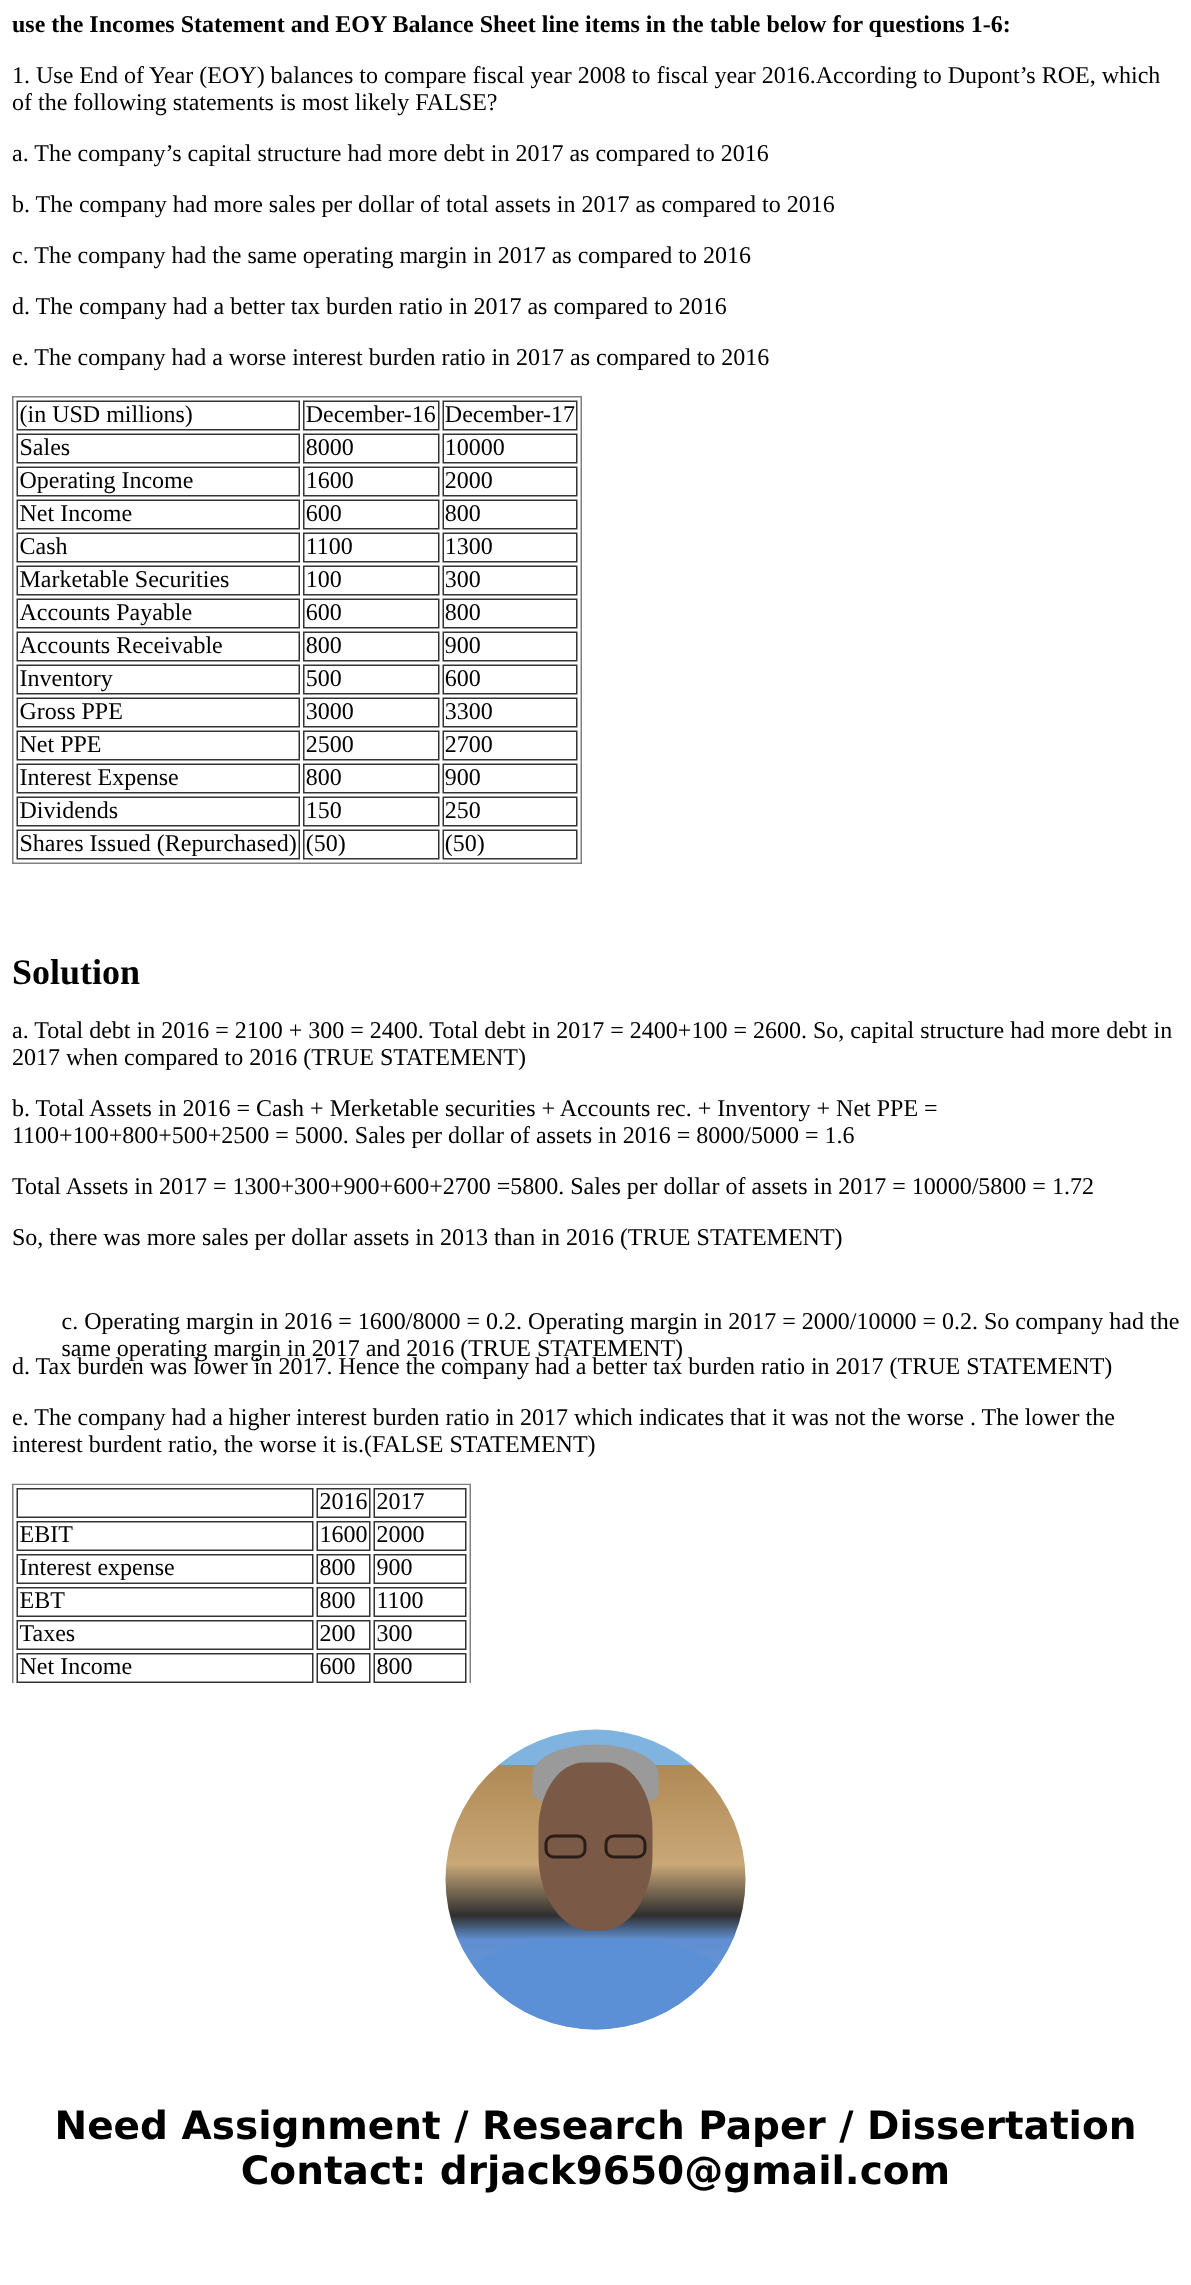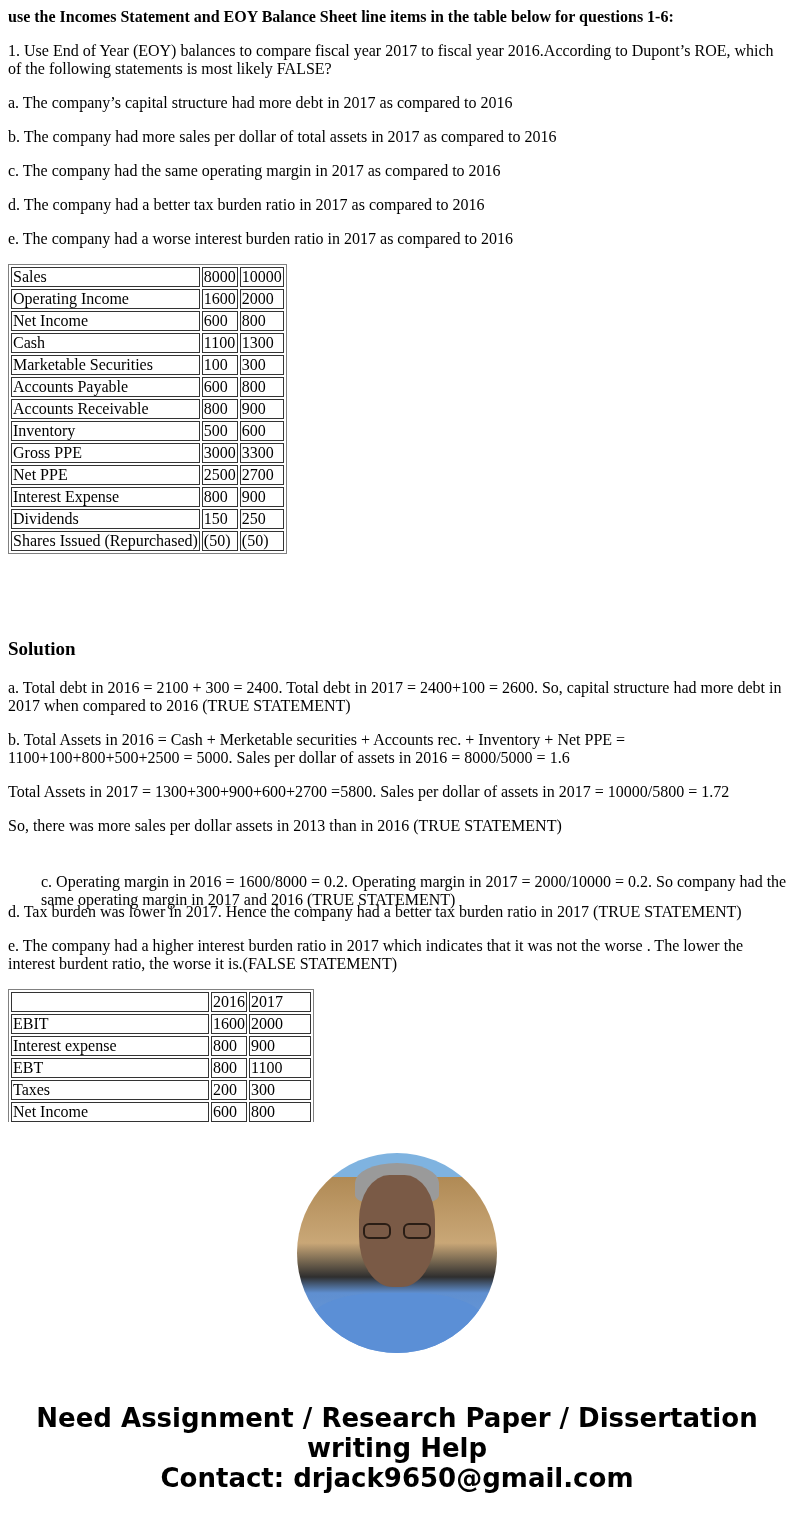--- a/index.html
+++ b/index.html
@@ -24,21 +24,21 @@
       font-size: 16px;
     }
     table.grid td {
       border: 1px solid #333;
       padding: 0 1px;
       height: 18px;
       line-height: 18px;
       white-space: nowrap;
       vertical-align: middle;
     }
-    .sol-title { font-weight: bold; font-size: 19px; }
+    .sol-title { font-weight: bold; font-size: 24px; }
     .clip-wrap { position: absolute; overflow: hidden; }
     .avatar {
       position: absolute;
       left: 297px; top: 1153px;
       width: 200px; height: 200px;
       border-radius: 50%;
       overflow: hidden;
       background: linear-gradient(180deg, #7fb3e0 0%, #7fb3e0 12%, #b08a55 12%, #c9a777 45%, #2f2f2f 62%, #5f8fd0 70%, #6c9ee0 100%);
     }
     .avatar .face {
@@ -71,29 +71,34 @@
       font-size: 26px;
       line-height: 30px;
     }
   </style>
 </head>
 <body>
 
 <div class="content">
   <p class="q-head">use the Incomes Statement and EOY Balance Sheet line items in the table below for questions 1-6:</p>
 
-  <p class="abs" style="top:42px;">1. Use End of Year (EOY) balances to compare fiscal year 2017 to fiscal year 2016.According to Dupont’s ROE, which of the following statements is most likely FALSE?</p>
+  <p class="abs" style="top:42px;">1. Use End of Year (EOY) balances to compare fiscal year 2008 to fiscal year 2016.According to Dupont’s ROE, which of the following statements is most likely FALSE?</p>
   <p class="abs" style="top:94px;">a. The company’s capital structure had more debt in 2017 as compared to 2016</p>
   <p class="abs" style="top:128px;">b. The company had more sales per dollar of total assets in 2017 as compared to 2016</p>
   <p class="abs" style="top:162px;">c. The company had the same operating margin in 2017 as compared to 2016</p>
   <p class="abs" style="top:196px;">d. The company had a better tax burden ratio in 2017 as compared to 2016</p>
   <p class="abs" style="top:230px;">e. The company had a worse interest burden ratio in 2017 as compared to 2016</p>
 
   <table class="grid" style="position:absolute; top:264px; left:0;">
     <tbody>
+        <tr>
+      <td style="width:184px;">(in USD millions)</td>
+      <td style="width:86px;">December-16</td>
+      <td style="width:84px;">December-17</td>
+    </tr>
     <tr>
           <td>Sales</td>
           <td>8000</td>
           <td>10000</td>
         </tr>
     <tr>
           <td>Operating Income</td>
           <td>1600</td>
           <td>2000</td>
         </tr>
@@ -207,15 +212,14 @@
   <div class="hair"></div>
   <div class="face"></div>
   <div class="glasses">
       <span></span>
       <span></span>
     </div>
 </div>
 
 <div class="promo">
   <div>Need Assignment / Research Paper / Dissertation</div>
-  <div>writing Help</div>
   <div>Contact: drjack9650@gmail.com</div>
 </div>
 
 </body></html>

